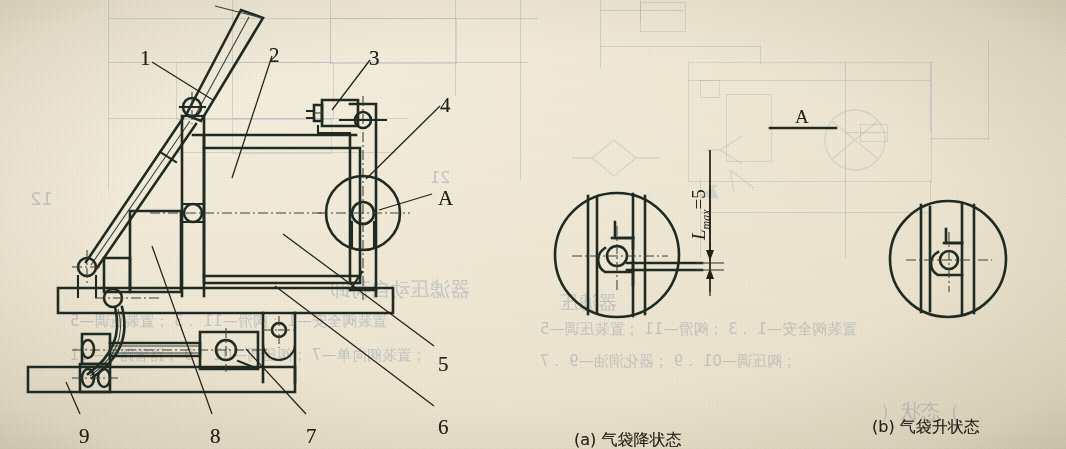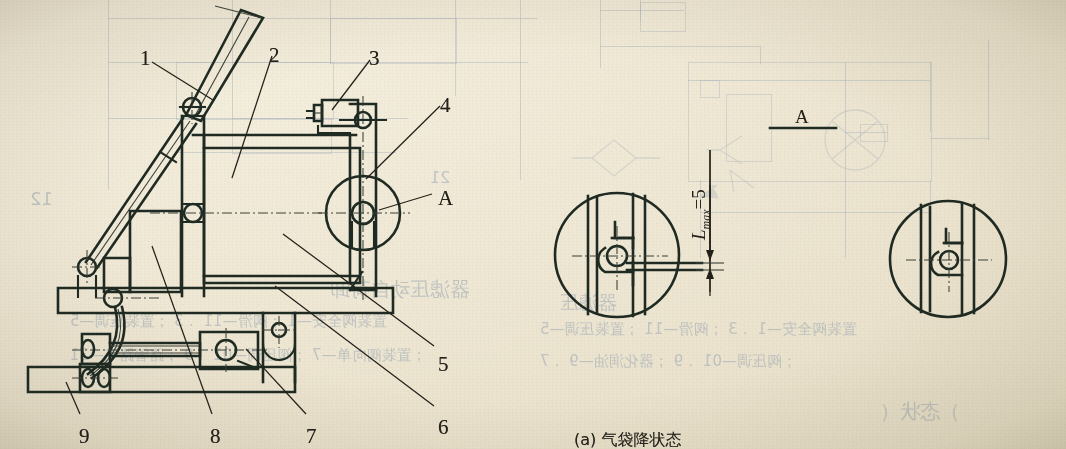--- a/index.html
+++ b/index.html
@@ -375,14 +375,15 @@
   <div class="callout" style="left:210px;top:424px;">8</div>
   <div class="callout" style="left:79px;top:424px;">9</div>
 
   <div class="secletter" style="left:795px;top:106px;">A</div>
 
   <div class="dimlabel" style="left:688px;top:240px;">
     <i>L</i><sub>max</sub><span>=</span><span>5</span>
   </div>
 
   <div class="cap" style="left:562px;top:430px;margin-left:12px;">(a) 气袋降状态</div>
+  <div class="cap" style="left:872px;top:417px;">(b) 气袋升状态</div>
 
 </div>
 
 </body></html>

